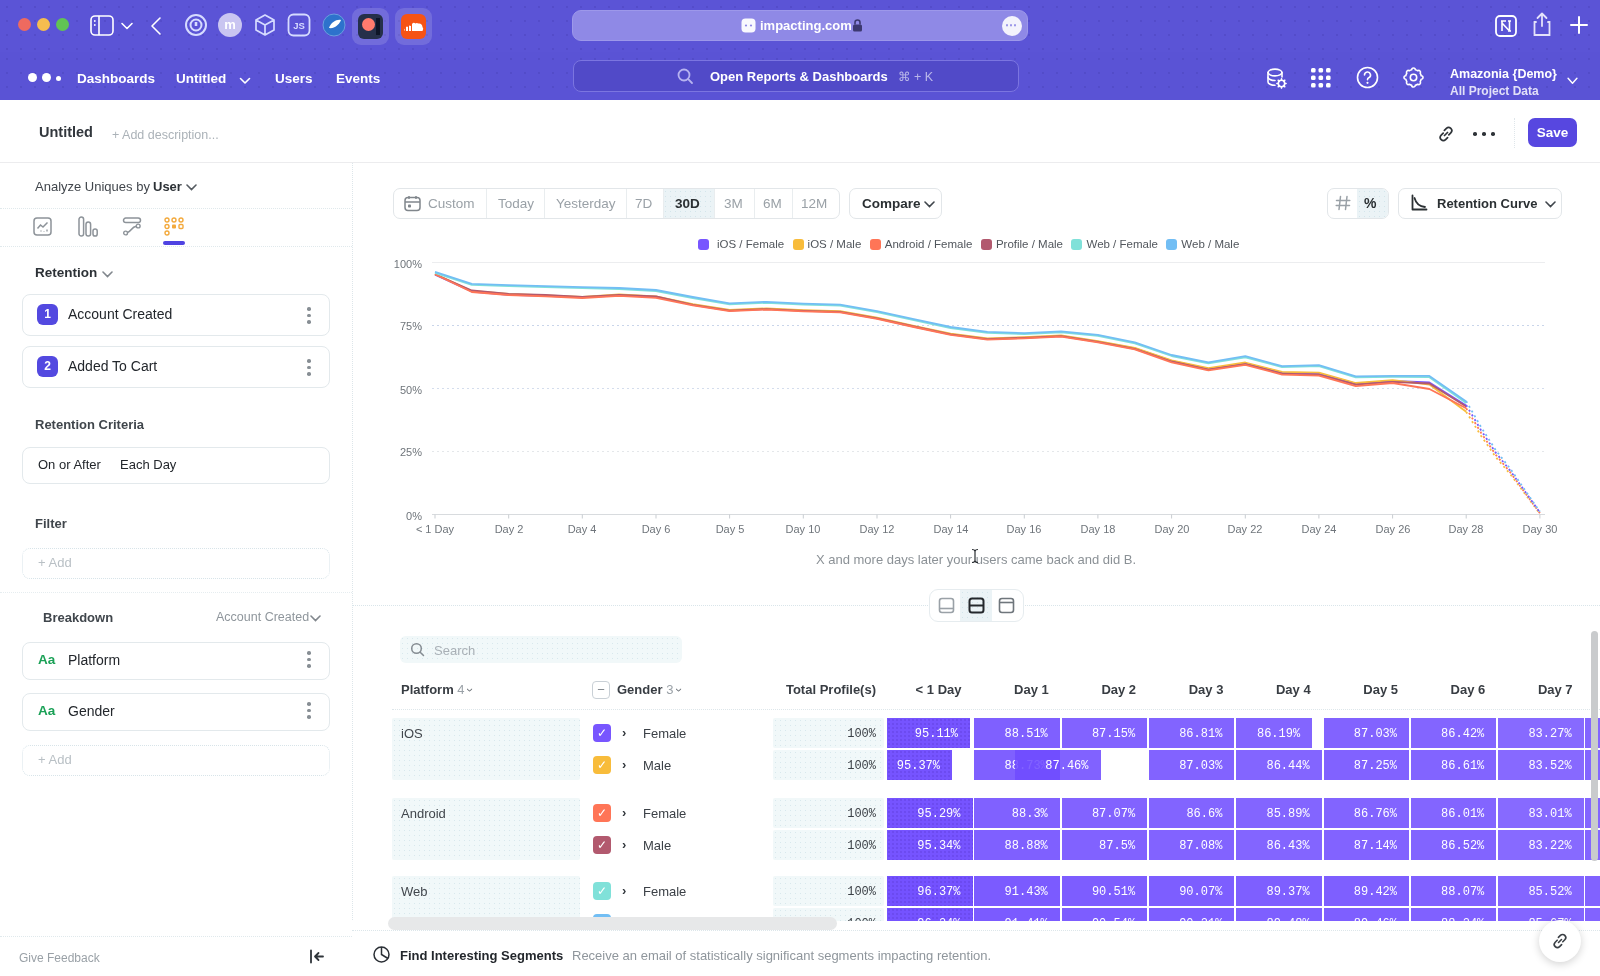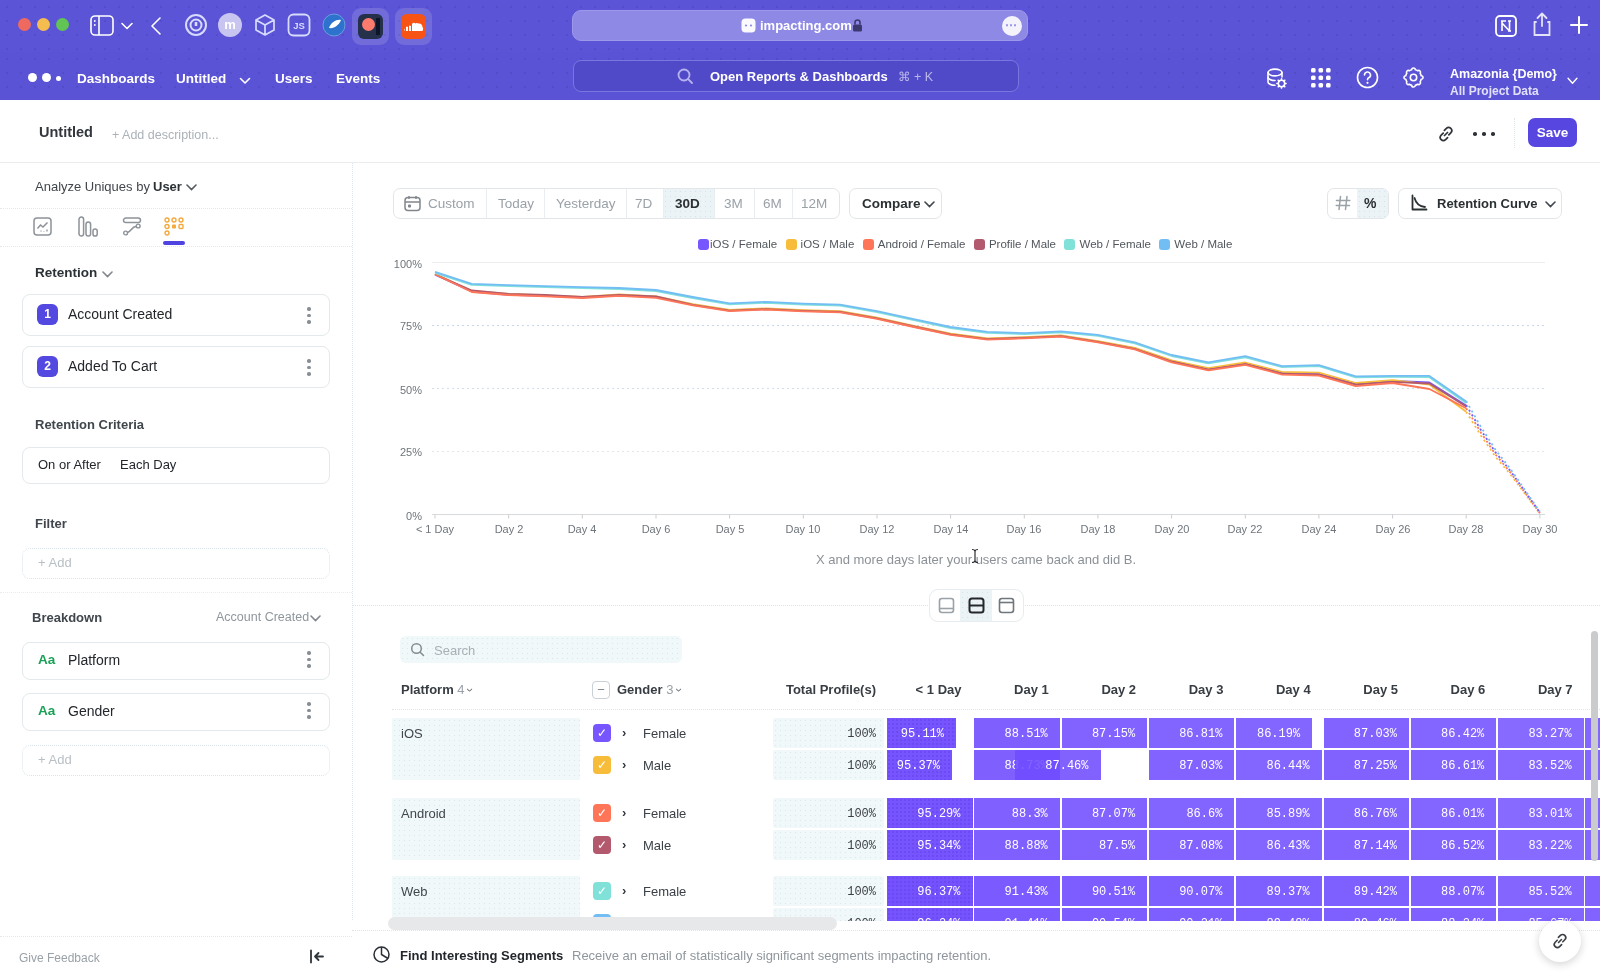--- a/index.html
+++ b/index.html
@@ -214,21 +214,21 @@
 <div class="menudots" style="left:307px;top:365.5px"></div>
 <div class="menudots" style="left:307px;top:372.0px"></div>
 <div class="abs sideh" style="left:35px;top:417px">Retention Criteria</div>
 <div class="abs card" style="left:22px;top:447px;width:308px;height:37px"></div>
 <div class="abs" style="left:38px;top:457px;font-size:13px;color:#23272c">On or After</div>
 <div class="abs" style="left:120px;top:457px;font-size:13px;color:#23272c">Each Day</div>
 <div class="abs sideh" style="left:35px;top:516px">Filter</div>
 <div class="abs dashbox" style="left:22px;top:548px;width:308px;height:31px"></div>
 <div class="abs" style="left:38px;top:555px;font-size:13px;color:#b9c0c5">+ Add</div>
 <div class="abs" style="left:0;top:592px;width:352px;border-top:1px dotted #e6edf0"></div>
-<div class="abs sideh" style="left:32px;top:610px">Breakdown</div>
+<div class="abs sideh" style="left:43px;top:610px">Breakdown</div>
 <div class="abs" style="left:216px;top:610px;font-size:12.5px;color:#8f969c">Account Created</div>
 <svg class="abs" style="left:310px;top:615px" width="11" height="7" viewBox="0 0 11 7">
     <path d="M1 1 L5.5 5.5 L10 1" stroke="#81878d" stroke-width="1.6" fill="none" stroke-linecap="round"></path>
   </svg>
 <div class="abs card" style="left:22px;top:642px;width:308px;height:38px"></div>
 <div class="abs" style="left:38px;top:652px;font-size:13.5px;font-weight:700;color:#1ba157">Aa</div>
 <div class="abs clab" style="left:68px;top:652px">Platform</div>
 <div class="menudots" style="left:307px;top:651.0px"></div>
 <div class="menudots" style="left:307px;top:657.5px"></div>
 <div class="menudots" style="left:307px;top:664.0px"></div>
@@ -283,21 +283,21 @@
 <div class="abs" style="left:1398px;top:188px;width:164px;height:31px;border:1px solid #e2e6e9;border-radius:7px;background:#fff"></div>
 <svg class="abs" style="left:1410px;top:194px" width="18" height="18" viewBox="0 0 18 18">
     <path d="M2.5 1.5 L2.5 15.5 L16.5 15.5" stroke="#2b3033" stroke-width="1.8" fill="none" stroke-linecap="round" stroke-linejoin="round"></path>
     <path d="M4.5 4 C6 9.5 9.5 12.5 15 13" stroke="#2b3033" stroke-width="1.8" fill="none" stroke-linecap="round"></path>
   </svg>
 <div class="abs" style="left:1437px;top:196px;font-size:13px;font-weight:700;color:#2b3033">Retention Curve</div>
 <svg class="abs" style="left:1545px;top:201px" width="11" height="7" viewBox="0 0 11 7">
     <path d="M1 1 L5.5 5.5 L10 1" stroke="#40464c" stroke-width="1.6" fill="none" stroke-linecap="round"></path>
   </svg>
 <div class="abs" style="left:698px;top:238px;display:flex;gap:8.5px;align-items:center">
-    <span style="display:flex;align-items:flex-end;gap:1px">
+    <span style="display:flex;align-items:flex-end;gap:8px">
       <span style="width:11px;height:11px;border-radius:3px;background:#7856FF;flex:none"></span>
       <span class="legtxt">iOS / Female</span>
     </span>
     <span style="display:flex;align-items:center;gap:4px">
       <span style="width:11px;height:11px;border-radius:3px;background:#F8BC3B;flex:none"></span>
       <span class="legtxt">iOS / Male</span>
     </span>
     <span style="display:flex;align-items:center;gap:4px">
       <span style="width:11px;height:11px;border-radius:3px;background:#FF7557;flex:none"></span>
       <span class="legtxt">Android / Female</span>
@@ -396,21 +396,21 @@
   </svg>
 <div class="abs" style="left:434px;top:643px;font-size:13px;color:#a9b0b6">Search</div>
 <div class="abs" style="left:392px;top:709px;width:1208px;border-top:1px dotted #dde6ea"></div>
 <div class="abs hatch" style="left:392px;top:718px;width:188px;height:62px"></div>
 <div class="abs pname" style="left:401px;top:726px">iOS</div>
 <div class="abs cbx" style="left:593px;top:724px;background:#7856FF">✓</div>
 <div class="abs gchev" style="left:622px;top:725px">›</div>
 <div class="abs glab" style="left:643px;top:726px">Female</div>
 <div class="abs hatch" style="left:773px;top:718px;width:111px;height:30px"></div>
 <div class="abs tval" style="left:773px;top:727px;width:103px">100%</div>
-<div class="abs dcell dcell0" style="left:887.0px;top:718px;width:69px;background-color:rgba(111,76,255,0.951)">95.11%</div>
+<div class="abs dcell dcell0" style="left:887.0px;top:718px;width:83px;background-color:rgba(111,76,255,0.951)">95.11%</div>
 <div class="abs dcell" style="left:974.3px;top:718px;width:85.5px;background-color:rgba(111,76,255,0.885)">88.51%</div>
 <div class="abs dcell" style="left:1061.6px;top:718px;width:85.5px;background-color:rgba(111,76,255,0.872)">87.15%</div>
 <div class="abs dcell" style="left:1148.9px;top:718px;width:85.5px;background-color:rgba(111,76,255,0.868)">86.81%</div>
 <div class="abs dcell" style="left:1236.2px;top:718px;width:76px;background-color:rgba(111,76,255,0.862)">86.19%</div>
 <div class="abs dcell" style="left:1323.5px;top:718px;width:85.5px;background-color:rgba(111,76,255,0.870)">87.03%</div>
 <div class="abs dcell" style="left:1410.8px;top:718px;width:85.5px;background-color:rgba(111,76,255,0.864)">86.42%</div>
 <div class="abs dcell" style="left:1498.1px;top:718px;width:85.5px;background-color:rgba(111,76,255,0.833)">83.27%</div>
 <div class="abs dcell" style="left:1585.4px;top:718px;width:14.6px;background:rgba(111,76,255,0.861)"></div>
 <div class="abs cbx" style="left:593px;top:756px;background:#F8BC3B">✓</div>
 <div class="abs gchev" style="left:622px;top:757px">›</div>

